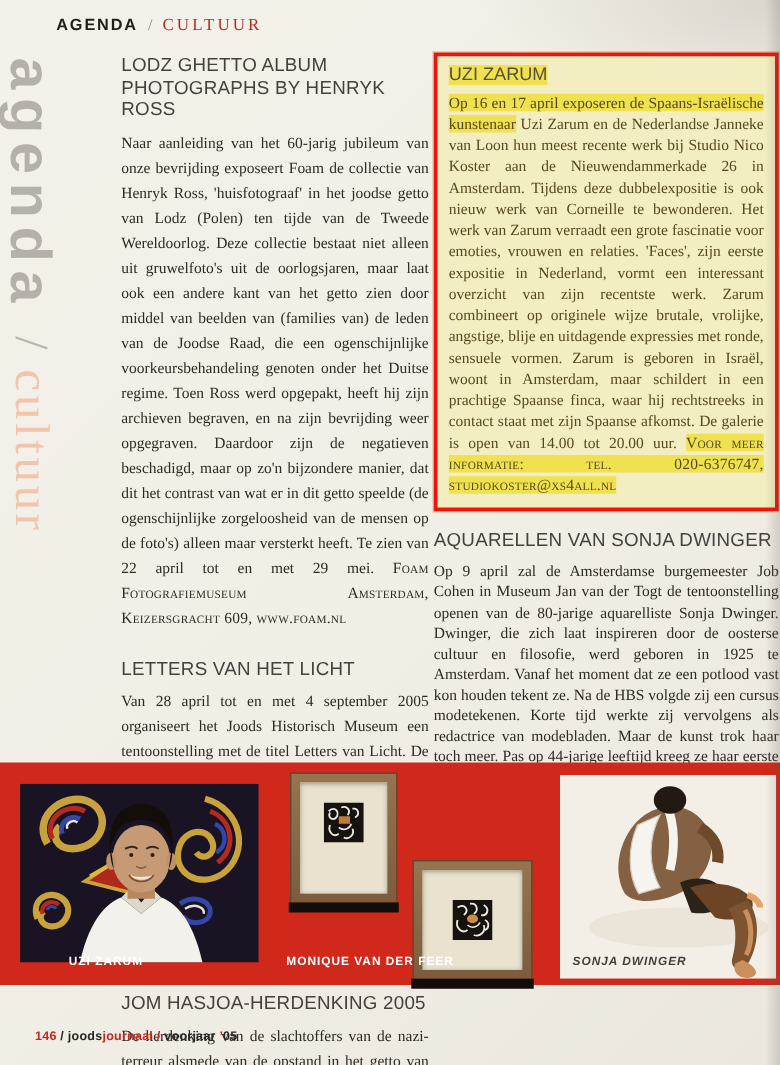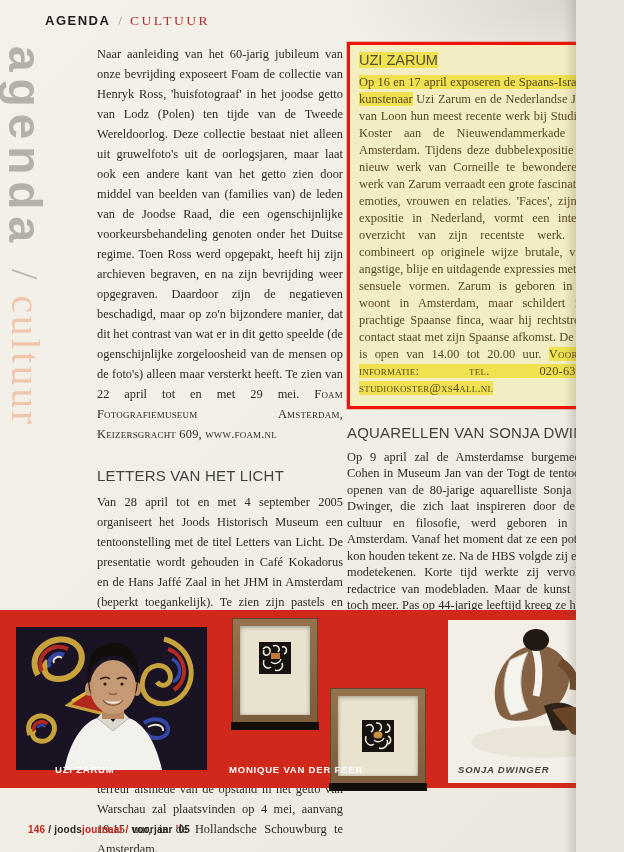--- a/index.html
+++ b/index.html
@@ -1,17 +1,17 @@
 <!DOCTYPE html>
 <html style="--band-red: #d0281a; --box-border-red: #ee1408; --box-bg: #f3edc2; --highlight: #efe14f; --accent-red: #c5261d; --sidebar-gray: #b5b1aa; --sidebar-salmon: #f1c5ab;"><head>
 <meta charset="utf-8">
 <style>
   html,body{margin:0;padding:0;}
   body{width:624px;height:852px;background:#e8e5dd;font-family:"Liberation Serif",serif;}
-  .page{position:relative;width:576px;height:852px;overflow:hidden;
+  .page{position:relative;width:624px;height:852px;overflow:hidden;
         background:linear-gradient(135deg,#f4f1ea 0%,#f1eee6 55%,#ebe7de 100%);}
   .page::after{content:"";position:absolute;top:0;right:0;width:12px;height:100%;
         background:linear-gradient(to left,rgba(90,80,70,.20),rgba(0,0,0,0));pointer-events:none;}
   .page::before{content:"";position:absolute;top:0;right:0;width:240px;height:90px;
         background:radial-gradient(ellipse at 100% 0%,rgba(120,110,100,.20),rgba(0,0,0,0) 70%);pointer-events:none;}
 
   
   .header{position:absolute;left:45px;top:11px;white-space:nowrap;}
   .hdr-agenda{font-family:"Liberation Sans",sans-serif;font-weight:bold;font-size:13px;letter-spacing:1.5px;color:#201d1a;}
   .hdr-slash{font-family:"Liberation Serif",serif;font-size:13px;color:#8a8782;margin:0 4px;}
@@ -81,20 +81,22 @@
   </div>
 
   <div class="sidebar">
     <span class="sb-agenda">agenda</span>
     <span class="sb-slash">/</span>
     <span class="sb-cultuur">cultuur</span>
   </div>
 
   <div class="col-left">
     <div class="article">
+      <h2 class="article-title">LODZ GHETTO ALBUM
+PHOTOGRAPHS BY HENRYK ROSS</h2>
       <p class="article-body"><span>Naar aanleiding van het 60-jarig jubileum van onze bevrijding exposeert Foam de collectie van Henryk Ross, 'huisfotograaf' in het joodse getto van Lodz (Polen) ten tijde van de Tweede Wereldoorlog. Deze collectie bestaat niet alleen uit gruwelfoto's uit de oorlogsjaren, maar laat ook een andere kant van het getto zien door middel van beelden van (families van) de leden van de Joodse Raad, die een ogenschijnlijke voorkeursbehandeling genoten onder het Duitse regime. Toen Ross werd opgepakt, heeft hij zijn archieven begraven, en na zijn bevrijding weer opgegraven. Daardoor zijn de negatieven beschadigd, maar op zo'n bijzondere manier, dat dit het contrast van wat er in dit getto speelde (de ogenschijnlijke zorgeloosheid van de mensen op de foto's) alleen maar versterkt heeft. Te zien van 22 april tot en met 29 mei. </span><span class="sc">Foam Fotografiemuseum Amsterdam, Keizersgracht 609, www.foam.nl</span></p>
     </div>
     <div class="article">
       <h2 class="article-title">LETTERS VAN HET LICHT</h2>
       <p class="article-body"><span>Van 28 april tot en met 4 september 2005 organiseert het Joods Historisch Museum een tentoonstelling met de titel Letters van Licht. De presentatie wordt gehouden in Café Kokadorus en de Hans Jaffé Zaal in het JHM in Amsterdam (beperkt toegankelijk). Te zien zijn pastels en werk in inkt en pen van beeldend kunstenaar en kalligrafe Monique van der Feer. Voor haar zijn de letters van het Hebreeuwse alfabet een bron van inspiratie. </span><span class="sc">Voor meer informatie: www.jhm.nl</span></p>
     </div>
     <div class="article">
       <h2 class="article-title">JOM HASJOA-HERDENKING 2005</h2>
       <p class="article-body"><span>De herdenking van de slachtoffers van de nazi-terreur alsmede van de opstand in het getto van Warschau zal plaatsvinden op 4 mei, aanvang 19.15 uur, in de Hollandsche Schouwburg te Amsterdam.</span></p>
     </div>

